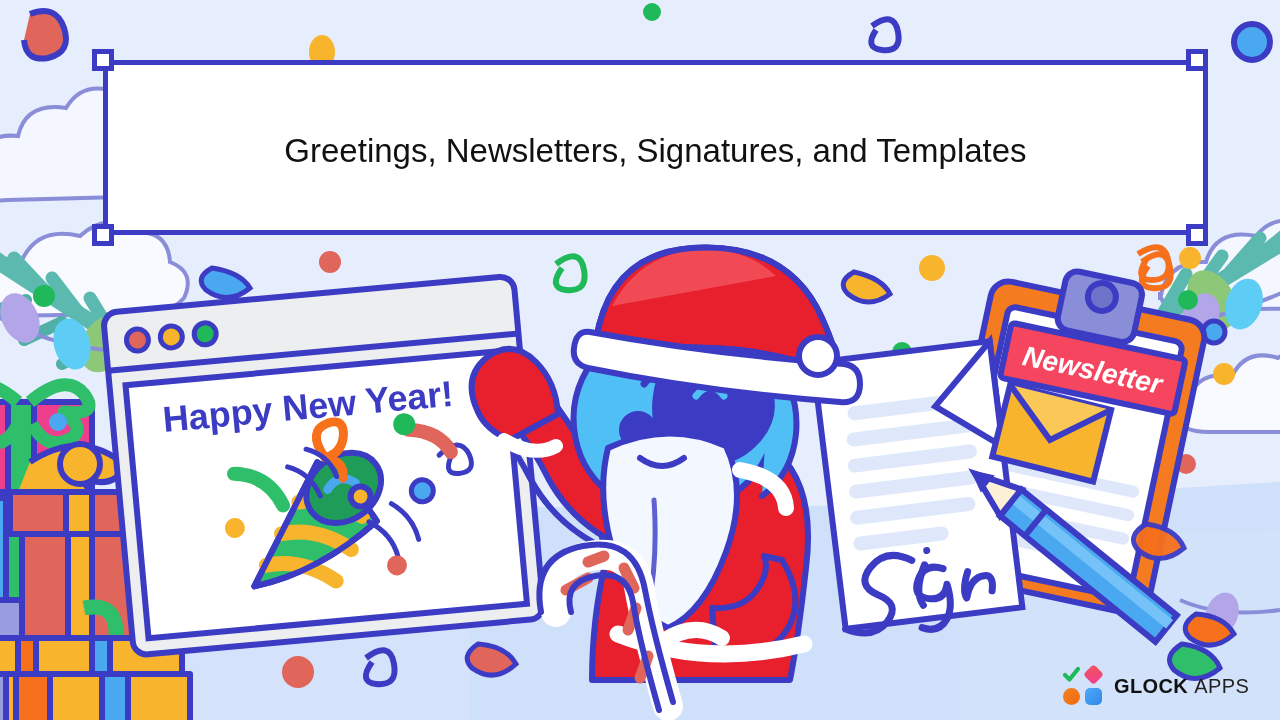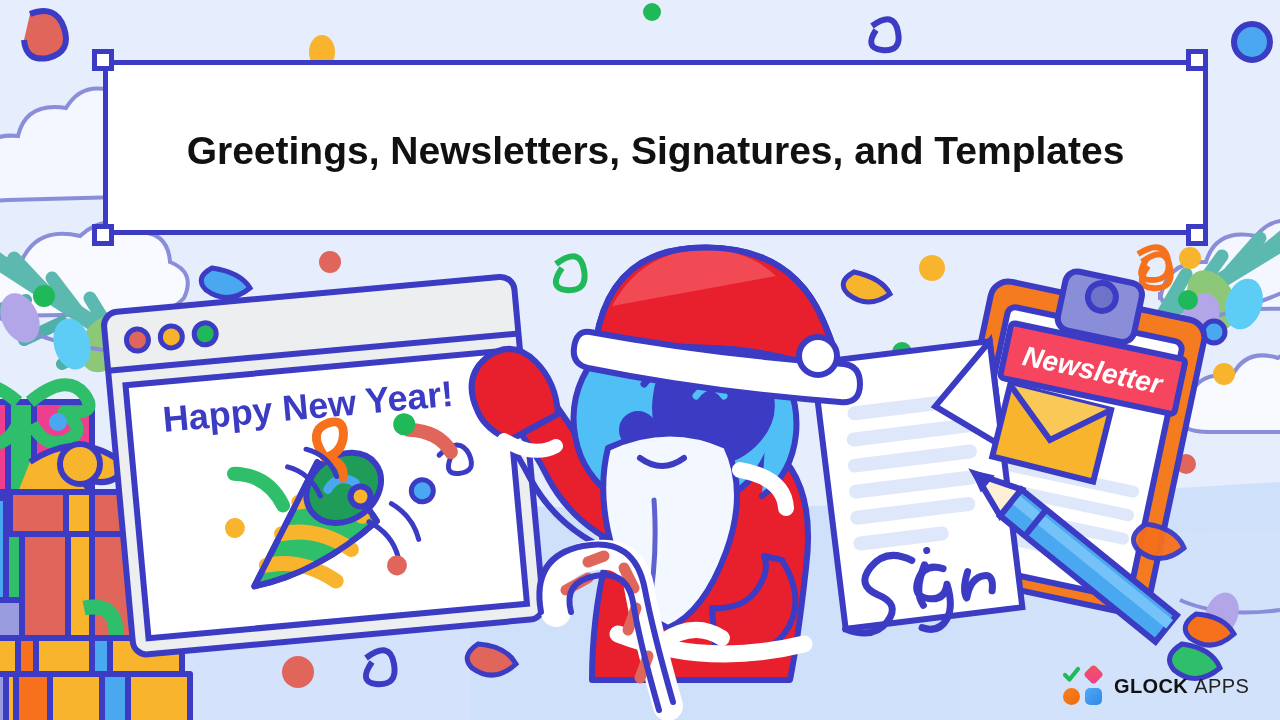--- a/index.html
+++ b/index.html
@@ -25,22 +25,22 @@
   #title-main {
     color:#e81f2d;
     font-size:59px;
     font-weight:bold;
     letter-spacing:-0.5px;
     line-height:1.02;
     white-space:nowrap;
   }
   #title-sub {
     color:#111111;
-    font-size:39px;
-    font-weight:bold;
+    font-size:33px;
+    font-weight:normal;
     line-height:1.05;
     margin-top:8px;
     white-space:nowrap;
   }
   .handle {
     position:absolute; width:22px; height:22px;
     background:#ffffff; border:5px solid #3b3bc4;
     z-index:45;
   }
   .h-tl { left:92px;   top:49px; }

